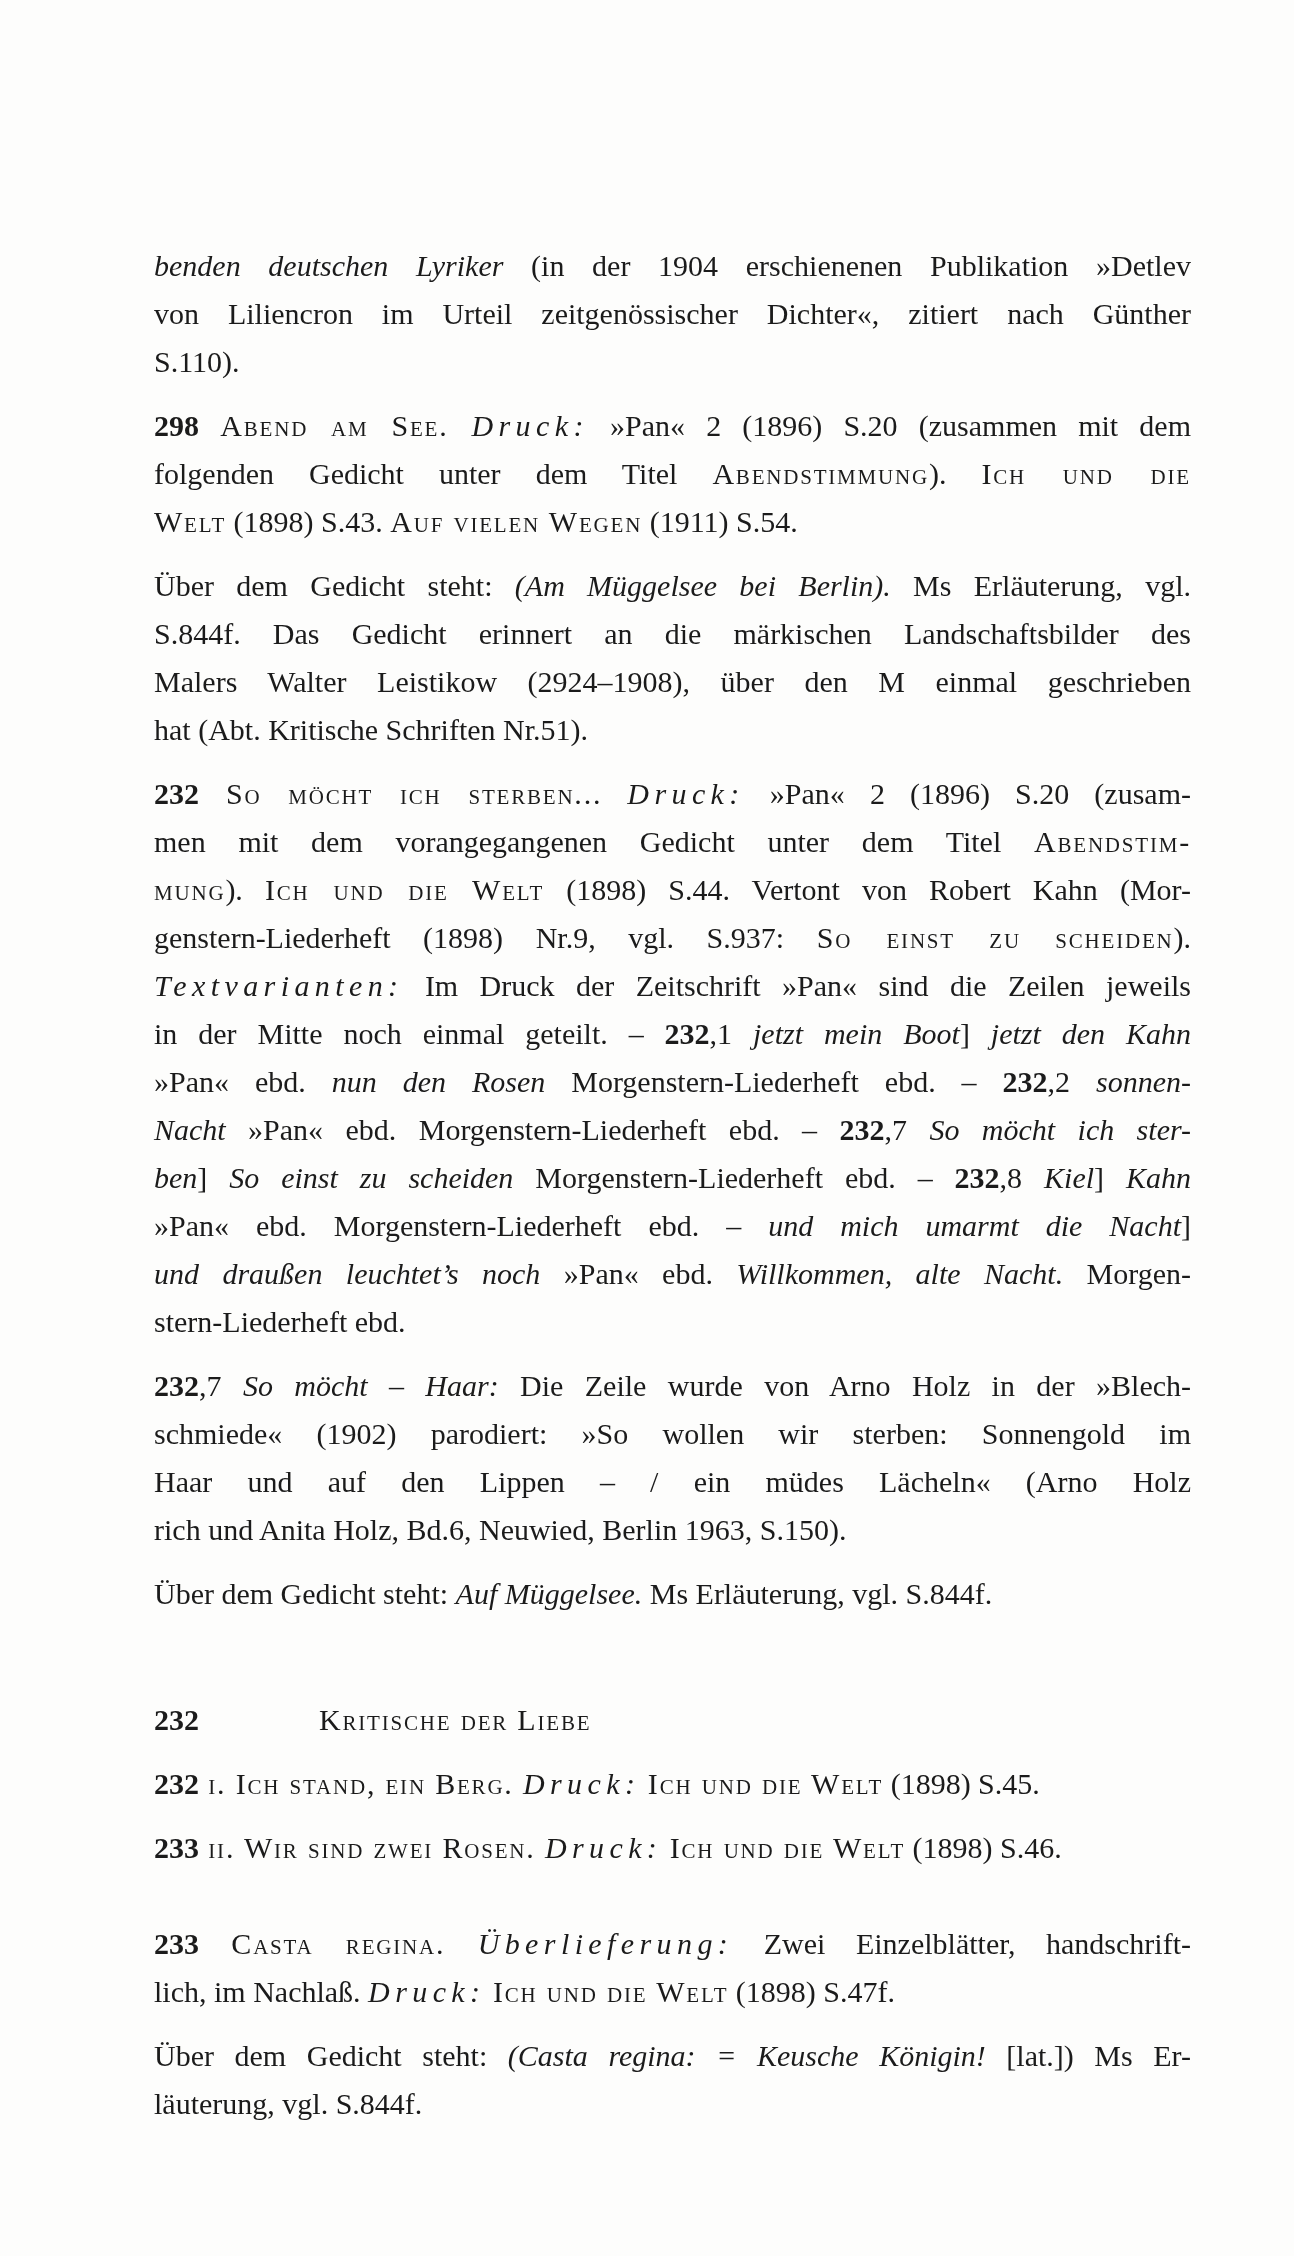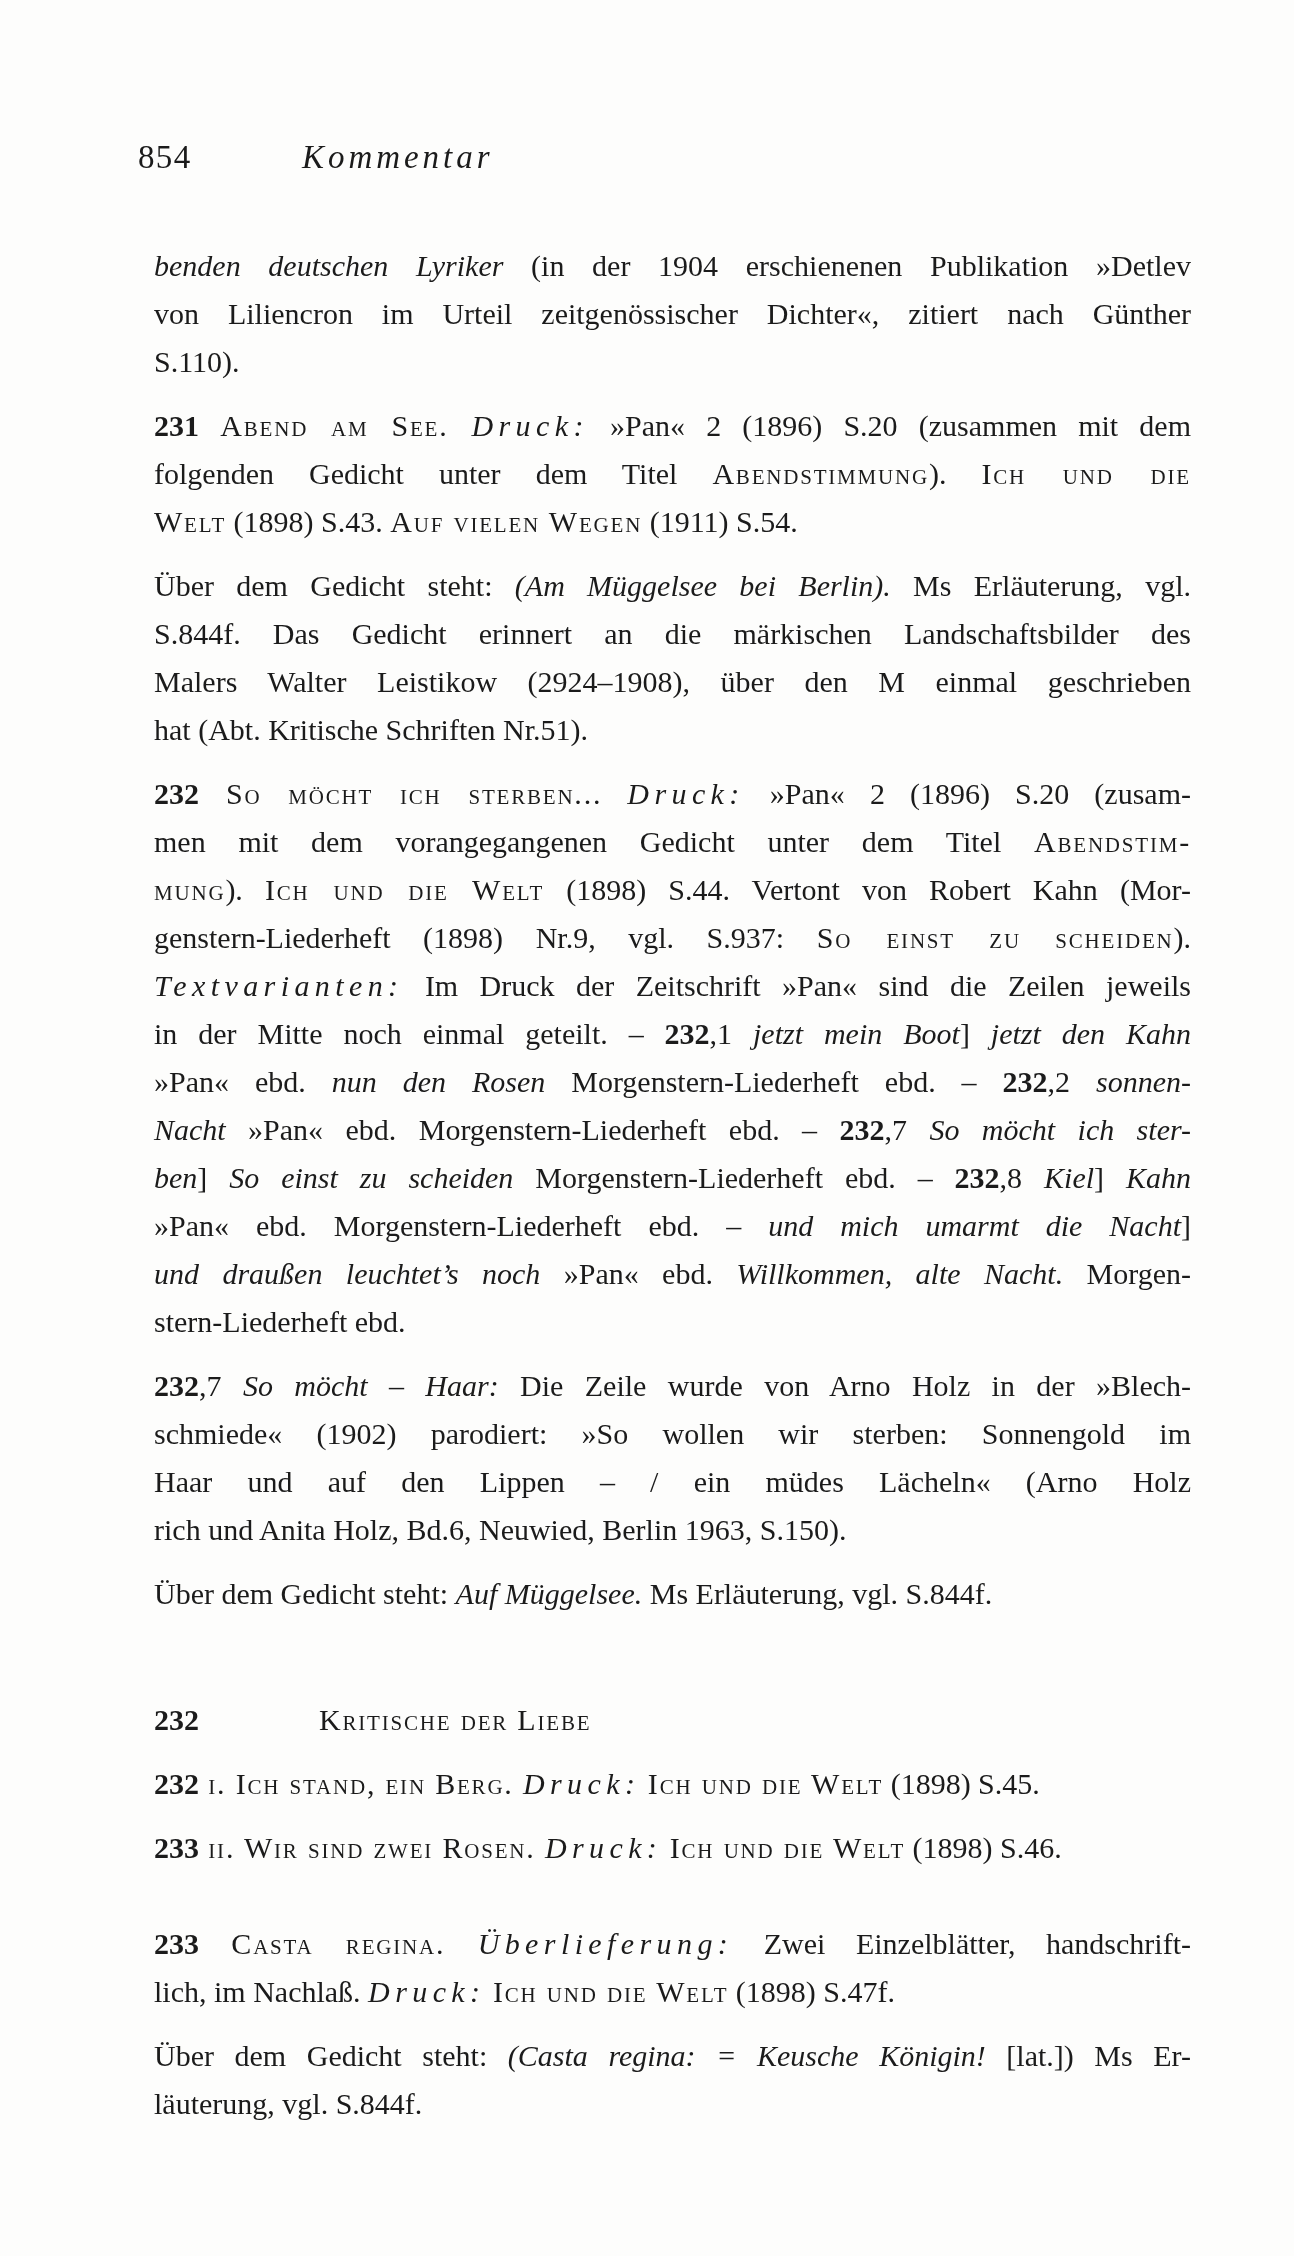--- a/index.html
+++ b/index.html
@@ -50,32 +50,28 @@
   .seg-b  { font-weight: 700; }
   .seg-i  { font-style: italic; }
   .seg-sc { font-variant: small-caps; letter-spacing: 0.06em; }
   .seg-sp { letter-spacing: 0.18em; font-style: italic; }
   .seg-tab { display: inline-block; width: 120px; }
 </style>
 </head>
 <body>
 
 <div class="page">
-  <div class="header">
-    <span class="page-number">854</span>
-    <span class="running-head">Kommentar</span>
-  </div>
   <div class="body-block" id="body-content">
       <div class="para">
         <div class="line just"><span class="seg-i">benden deutschen Lyriker</span><span class="seg-n"> (in der 1904 erschienenen Publikation »Detlev</span></div>
         <div class="line just"><span class="seg-n">von Liliencron im Urteil zeitgenössischer Dichter«, zitiert nach Günther</span></div>
         <div class="line last"><span class="seg-n">S.110).</span></div>
       </div>
       <div class="para">
-        <div class="line just"><span class="seg-b">231</span><span class="seg-sc"> Abend am See. </span><span class="seg-sp">Druck:</span><span class="seg-n"> »Pan« 2 (1896) S.20 (zusammen mit dem</span></div>
+        <div class="line just"><span class="seg-b">298</span><span class="seg-sc"> Abend am See. </span><span class="seg-sp">Druck:</span><span class="seg-n"> »Pan« 2 (1896) S.20 (zusammen mit dem</span></div>
         <div class="line just"><span class="seg-n">folgenden Gedicht unter dem Titel </span><span class="seg-sc">Abendstimmung</span><span class="seg-n">). </span><span class="seg-sc">Ich und die</span></div>
         <div class="line last"><span class="seg-sc">Welt</span><span class="seg-n"> (1898) S.43. </span><span class="seg-sc">Auf vielen Wegen</span><span class="seg-n"> (1911) S.54.</span></div>
       </div>
       <div class="para">
         <div class="line just"><span class="seg-n">Über dem Gedicht steht: </span><span class="seg-i">(Am Müggelsee bei Berlin).</span><span class="seg-n"> Ms Erläuterung, vgl.</span></div>
         <div class="line just"><span class="seg-n">S.844f. Das Gedicht erinnert an die märkischen Landschaftsbilder des</span></div>
         <div class="line just"><span class="seg-n">Malers Walter Leistikow (2924–1908), über den M einmal geschrieben</span></div>
         <div class="line last"><span class="seg-n">hat (Abt. Kritische Schriften Nr.51).</span></div>
       </div>
       <div class="para">

